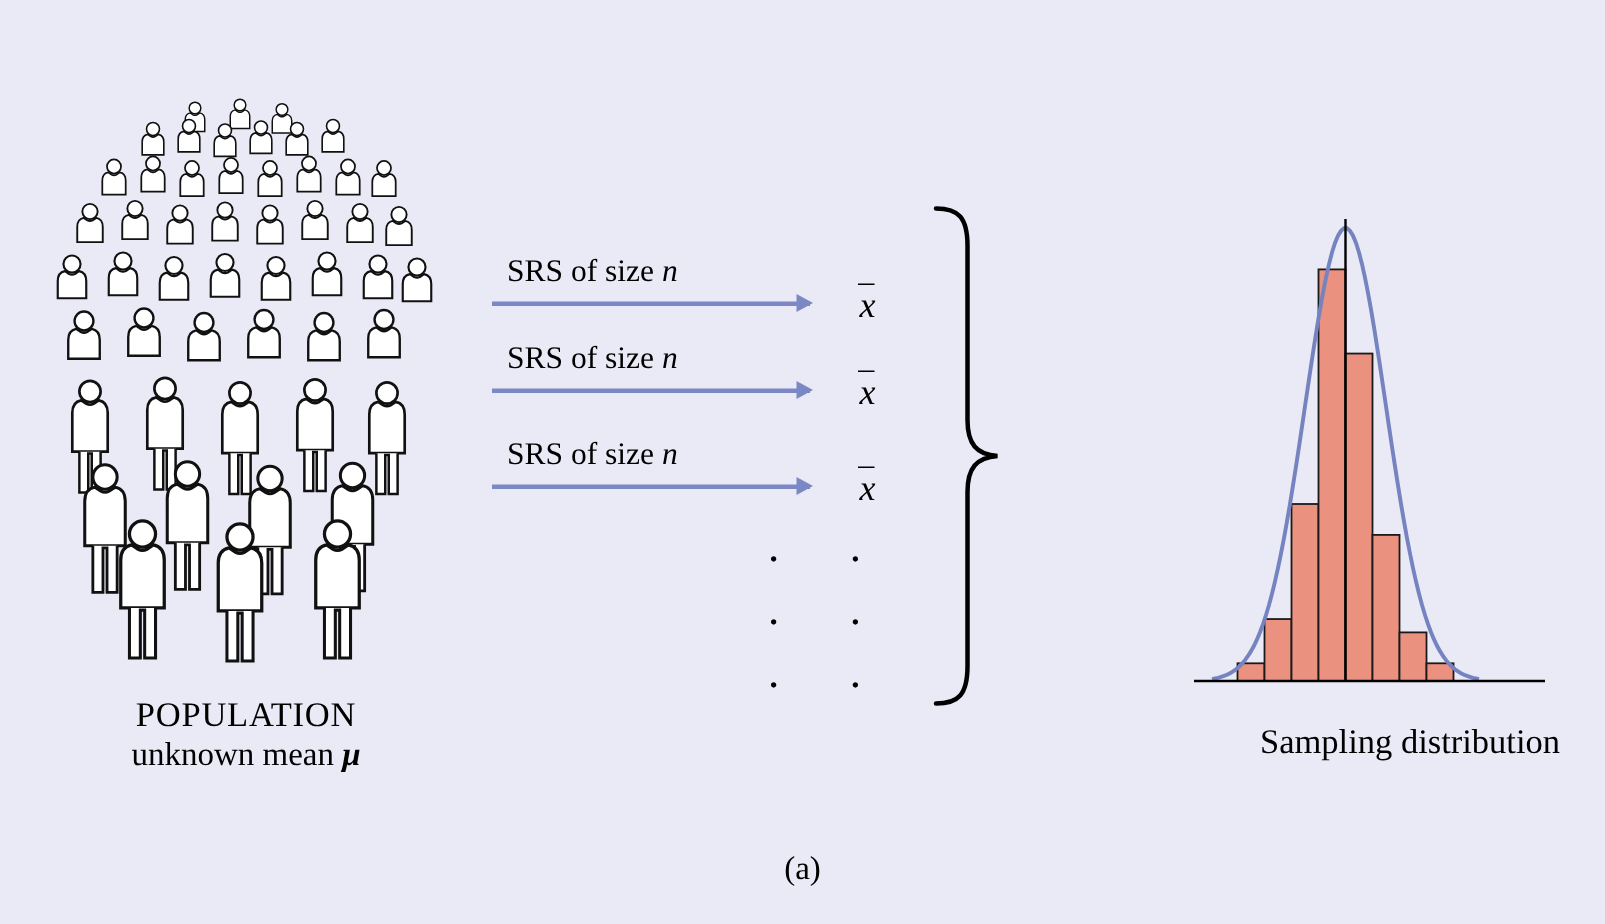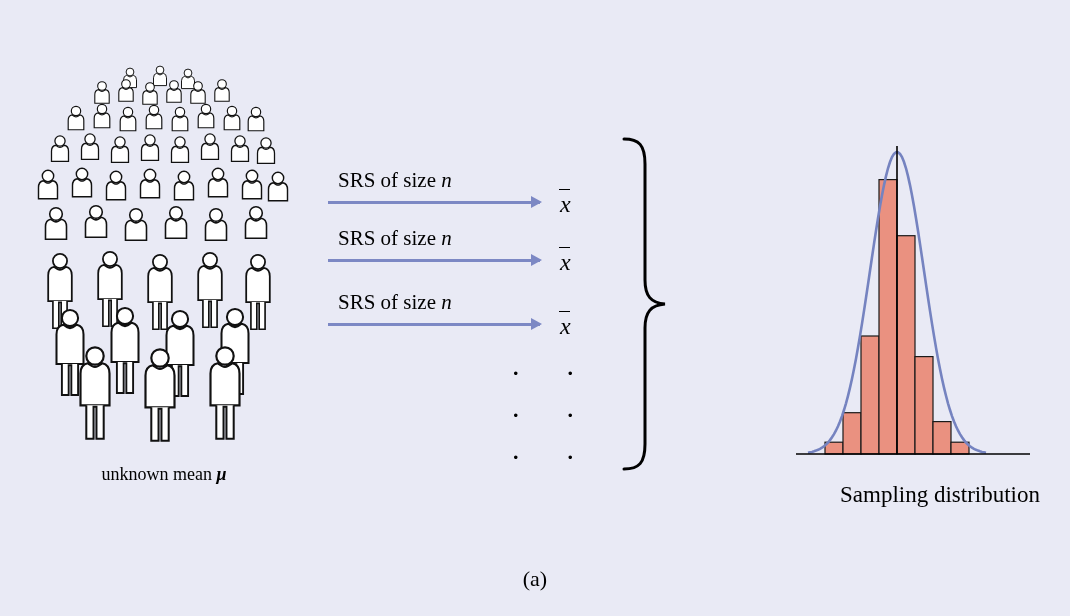--- a/index.html
+++ b/index.html
@@ -16,25 +16,25 @@
     font-family:"Liberation Serif","DejaVu Serif",serif;
     color:var(--ink);
     position:relative;
     overflow:hidden;
   }
   .abs{position:absolute;}
 
   
   .pop-label{left:18px;top:464px;width:292px;text-align:center;line-height:1.15;}
   .pop-title{font-size:23px;letter-spacing:0.5px;}
-  .pop-sub{font-size:18px;}
+  .pop-sub{font-size:22px;}
   .mu{font-style:italic;font-weight:bold;}
 
   
-  .sample-row{position:absolute;left:328px;display:flex;gap:17px;}
+  .sample-row{position:absolute;left:328px;display:flex;gap:30px;}
   .srs-block{display:flex;flex-direction:column;}
   .srs-label{font-size:21px;padding-left:10px;margin-bottom:8px;white-space:nowrap;}
   .var{font-style:italic;}
   .arrow{position:relative;width:212px;height:2.5px;background:var(--arrow);margin-bottom:4px;}
   .arrow::after{
     content:"";position:absolute;right:-2px;top:50%;transform:translateY(-50%);
     border-left:11px solid var(--arrow);
     border-top:6px solid transparent;border-bottom:6px solid transparent;
   }
   .xbar{
@@ -129,20 +129,21 @@
   <use href="#pFull" transform="translate(60,262) scale(1.35)"></use>
   <use href="#pFull" transform="translate(115,260) scale(1.35)"></use>
   <use href="#pFull" transform="translate(170,263) scale(1.35)"></use>
   <use href="#pFull" transform="translate(225,261) scale(1.35)"></use>
   <use href="#pFull" transform="translate(85,300) scale(1.45)"></use>
   <use href="#pFull" transform="translate(150,302) scale(1.45)"></use>
   <use href="#pFull" transform="translate(215,300) scale(1.45)"></use>
 </svg>
 
 <div class="abs pop-label">
+  <div class="pop-title">POPULATION</div>
   <div class="pop-sub">
     <span>unknown mean </span><span class="mu">μ</span>
   </div>
 </div>
 
 <div class="sample-row" style="top:168px">
   <div class="srs-block">
     <div class="srs-label">
       <span>SRS of size </span><span class="var">n</span>
     </div>

